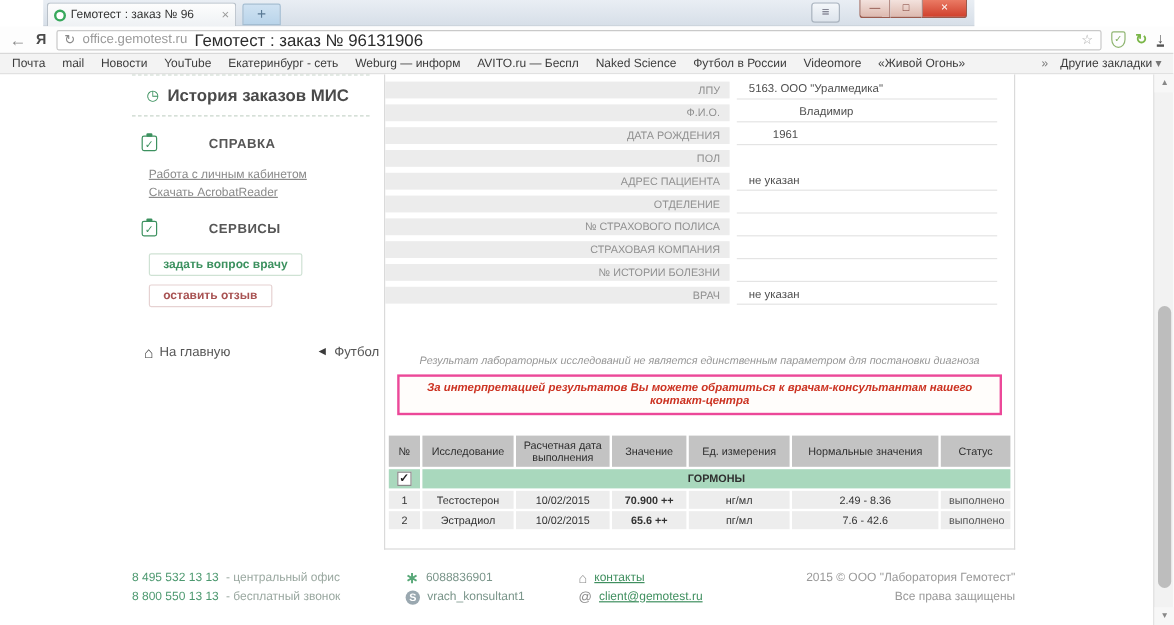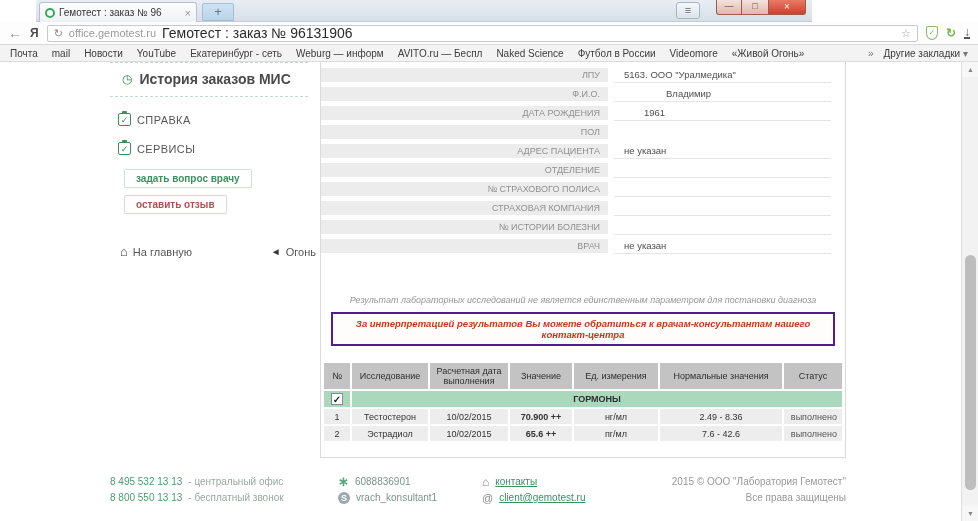--- a/index.html
+++ b/index.html
@@ -59,21 +59,21 @@
   .sidebar { position:absolute; left:110px; top:0; width:208px; }
   .menu-sep { border-top:1px dashed #c9d6cc; width:198px; }
   .menu-item { display:flex; align-items:center; gap:7px; padding:8px 0 9px 12px; }
   .clock-ic { color:#3c915f; font-size:12px; line-height:10px; }
   .menu-label { font-size:14px; font-weight:bold; color:#4a4a4a; }
   .section-head { display:flex; align-items:center; gap:6px; margin:16px 0 0 8px; }
   .clip-ic { position:relative; width:13px; height:13px; border:1px solid #3c915f; border-radius:2px;
     font-size:9px; color:#3c915f; text-align:center; line-height:12px; background:#fff; }
   .clip-ic::before { content:""; position:absolute; left:3px; top:-3px; width:5px; height:3px;
     background:#3c915f; border-radius:1px; }
-  .section-label { font-size:11px; font-weight:normal; color:#565656; letter-spacing:.4px; }
+  .section-label { font-size:11px; font-weight:bold; color:#565656; letter-spacing:.4px;margin-left:37px; }
   .side-links { margin:12px 0 0 14px; }
   .side-link { display:block; font-size:10px; color:#8a8a8a; text-decoration:underline; line-height:15px; }
   .side-btn { display:inline-block; margin:14px 0 0 14px; padding:3px 11px; border-radius:2px;
     font-size:10px; font-weight:bold; background:#fff; }
   .btn-ask { border:1px solid #cfe2d4; color:#3c915f; }
   .btn-feedback { border:1px solid #e6d2d2; color:#a85252; margin-top:7px; }
   .side-bottom { display:flex; justify-content:space-between; width:196px; margin:30px 0 0 10px; }
   .side-bottom .item { display:flex; align-items:center; gap:5px; font-size:11px; color:#555; }
   .home-ic { font-size:13px; color:#3a3a3a; font-weight:bold; }
   .exit-ic { font-size:10px; color:#3a3a3a; }
@@ -85,21 +85,21 @@
   .form-row { display:flex; align-items:center; height:19px; }
   .fl { width:287px; height:14px; line-height:14px; background:#ececec; text-align:right;
     padding-right:8px; font-size:9px; color:#8f8f8f; }
   .fv { flex:1; margin:0 14px 0 6px; height:16px; line-height:16px; border-bottom:1px solid #e4e4e4;
     font-size:9.5px; color:#4f4f4f; padding-left:10px; white-space:nowrap; }
   .form-row:nth-child(2) .fv { padding-left:52px; }
   .form-row:nth-child(3) .fv { padding-left:30px; }
 
   .disclaimer { margin-top:40px; text-align:center; font-style:italic; font-size:9px; color:#969696;
     padding:0 26px; }
-  .warnbox { margin:7px 10px 0; border:2px solid #4c1d95; background:#fffdfb; text-align:center;
+  .warnbox { margin:7px 10px 0; border:2px solid #ec4899; background:#fffdfb; text-align:center;
     padding:4px 2px; font-style:italic; font-weight:bold; font-size:9.5px; color:#cc3322; }
 
   table.results { margin:15px auto 0; border-spacing:2px; border-collapse:separate; }
   .results th { background:#c3c3c3; font-size:9px; font-weight:normal; color:#2e2e2e;
     text-align:center; padding:3px 2px; vertical-align:middle; }
   .results td { font-size:9px; color:#333; text-align:center; padding:2px; height:15px; }
   .row-group td { background:#a9d8bd; font-weight:bold; color:#2f2f2f; }
   .row-data td { background:#ededed; }
   .col-num { width:26px; } .col-test { width:76px; } .col-date { width:78px; }
   .col-val { width:62px; } .col-unit { width:84px; } .col-norm { width:122px; } .col-status { width:58px; }
@@ -198,40 +198,44 @@
       <div class="menu-item">
         <span class="clock-ic">◷</span>
         <span class="menu-label">История заказов МИС</span>
       </div>
       <div class="menu-sep"></div>
 
       <div class="section-head">
         <span class="clip-ic">✓</span>
         <span class="section-label">СПРАВКА</span>
       </div>
+      <div class="side-links">
+        <a class="side-link">Работа с личным кабинетом</a>
+        <a class="side-link">Скачать AcrobatReader</a>
+      </div>
 
       <div class="section-head">
         <span class="clip-ic">✓</span>
         <span class="section-label">СЕРВИСЫ</span>
       </div>
       <div>
         <span class="side-btn btn-ask">задать вопрос врачу</span>
       </div>
       <div>
         <span class="side-btn btn-feedback">оставить отзыв</span>
       </div>
 
       <div class="side-bottom">
         <span class="item">
           <span class="home-ic">⌂</span>
           <span>На главную</span>
         </span>
         <span class="item">
           <span class="exit-ic">◄</span>
-          <span>Огонь</span>
+          <span>Футбол</span>
         </span>
       </div>
     </div>
 
     <div class="panel">
       <div class="form">
         <div class="form-row">
           <span class="fl">ЛПУ</span>
           <span class="fv">5163. ООО "Уралмедика"</span>
         </div>

